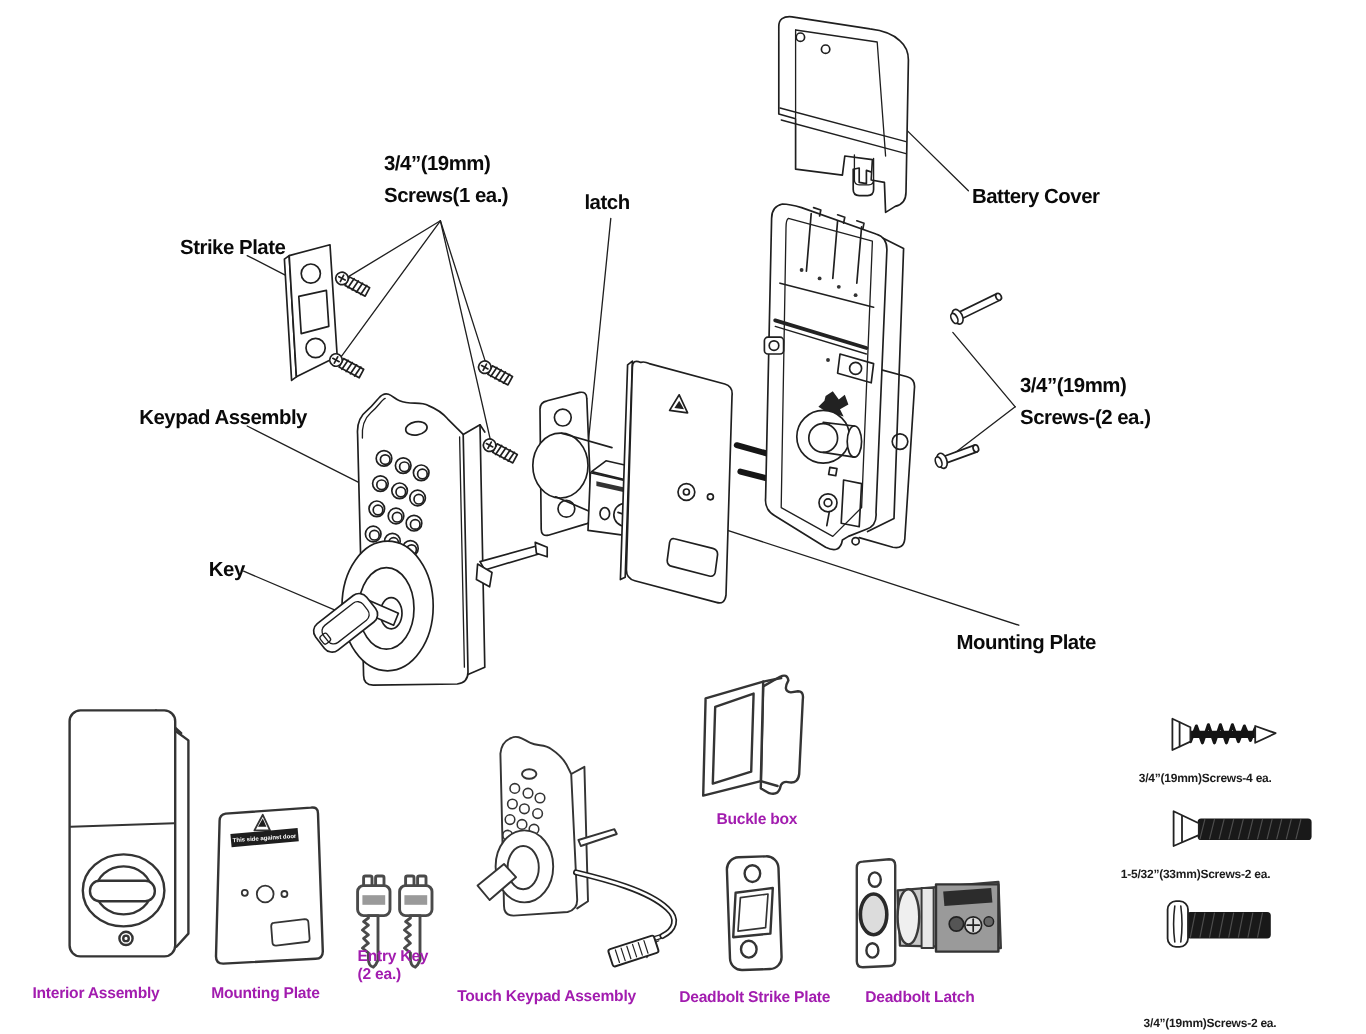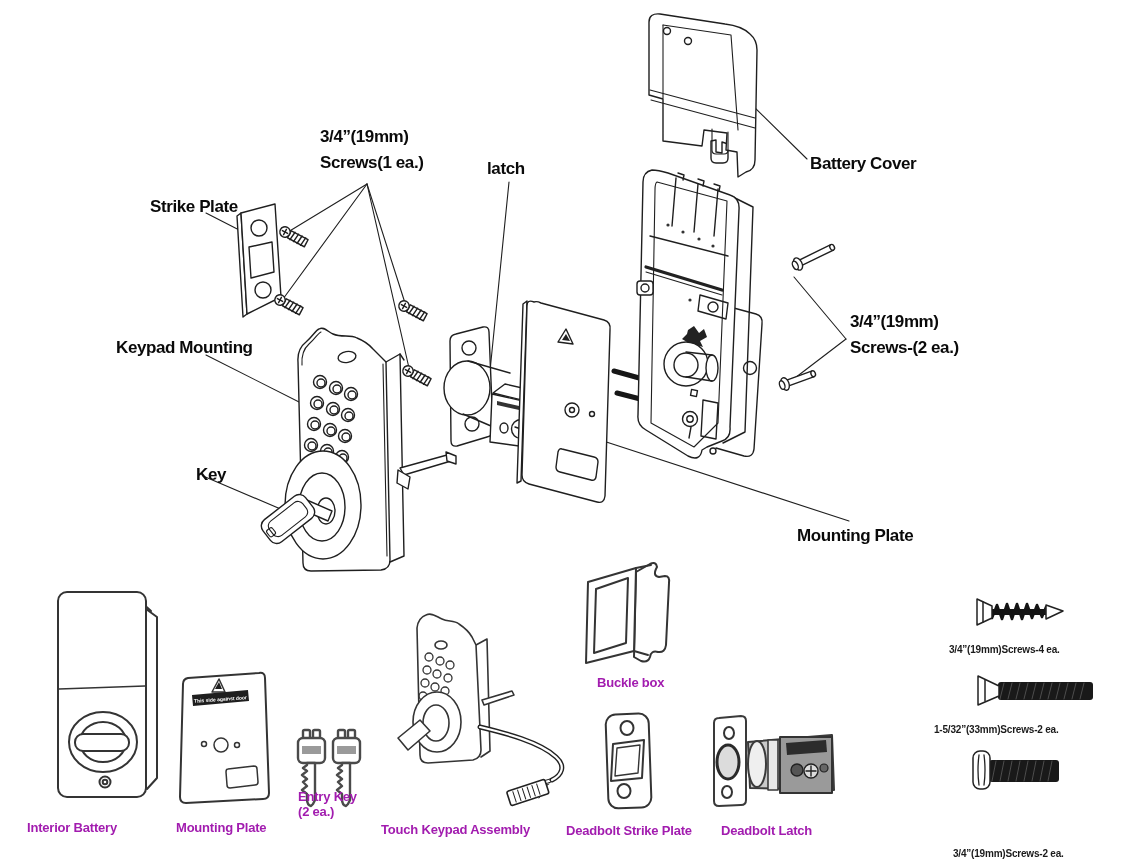--- a/index.html
+++ b/index.html
@@ -426,29 +426,29 @@
   </g>
 </svg>
 
 <div class="lbl lbl-top" style="left:320px;top:124px;">
   <div>3/4”(19mm)</div>
   <div>Screws(1 ea.)</div>
 </div>
 <div class="lbl lbl-top" style="left:122px;top:194px;margin-left:28px;">Strike Plate</div>
 <div class="lbl lbl-top" style="left:487px;top:156px;">latch</div>
 <div class="lbl lbl-top" style="left:810px;top:151px;">Battery Cover</div>
-<div class="lbl lbl-top" style="left:116px;top:335px;">Keypad Mounting</div>
-<div class="lbl lbl-top" style="left:174px;top:462px;margin-left:22px;">Key</div>
+<div class="lbl lbl-top" style="left:116px;top:335px;">Keypad Assembly</div>
+<div class="lbl lbl-top" style="left:174px;top:462px;">Key</div>
 <div class="lbl lbl-top" style="left:850px;top:309px;">
   <div>3/4”(19mm)</div>
   <div>Screws-(2 ea.)</div>
 </div>
 <div class="lbl lbl-top" style="left:797px;top:523px;">Mounting Plate</div>
 
-<div class="lbl lbl-bot" style="left:27px;top:820px;">Interior Battery</div>
+<div class="lbl lbl-bot" style="left:27px;top:820px;">Interior Assembly</div>
 <div class="lbl lbl-bot" style="left:176px;top:820px;">Mounting Plate</div>
 <div class="lbl lbl-bot" style="left:298px;top:789px;">
   <div>Entry Key</div>
   <div>(2 ea.)</div>
 </div>
 <div class="lbl lbl-bot" style="left:381px;top:822px;">Touch Keypad Assembly</div>
 <div class="lbl lbl-bot" style="left:597px;top:675px;">Buckle box</div>
 <div class="lbl lbl-bot" style="left:566px;top:823px;">Deadbolt Strike Plate</div>
 <div class="lbl lbl-bot" style="left:721px;top:823px;">Deadbolt Latch</div>
 

